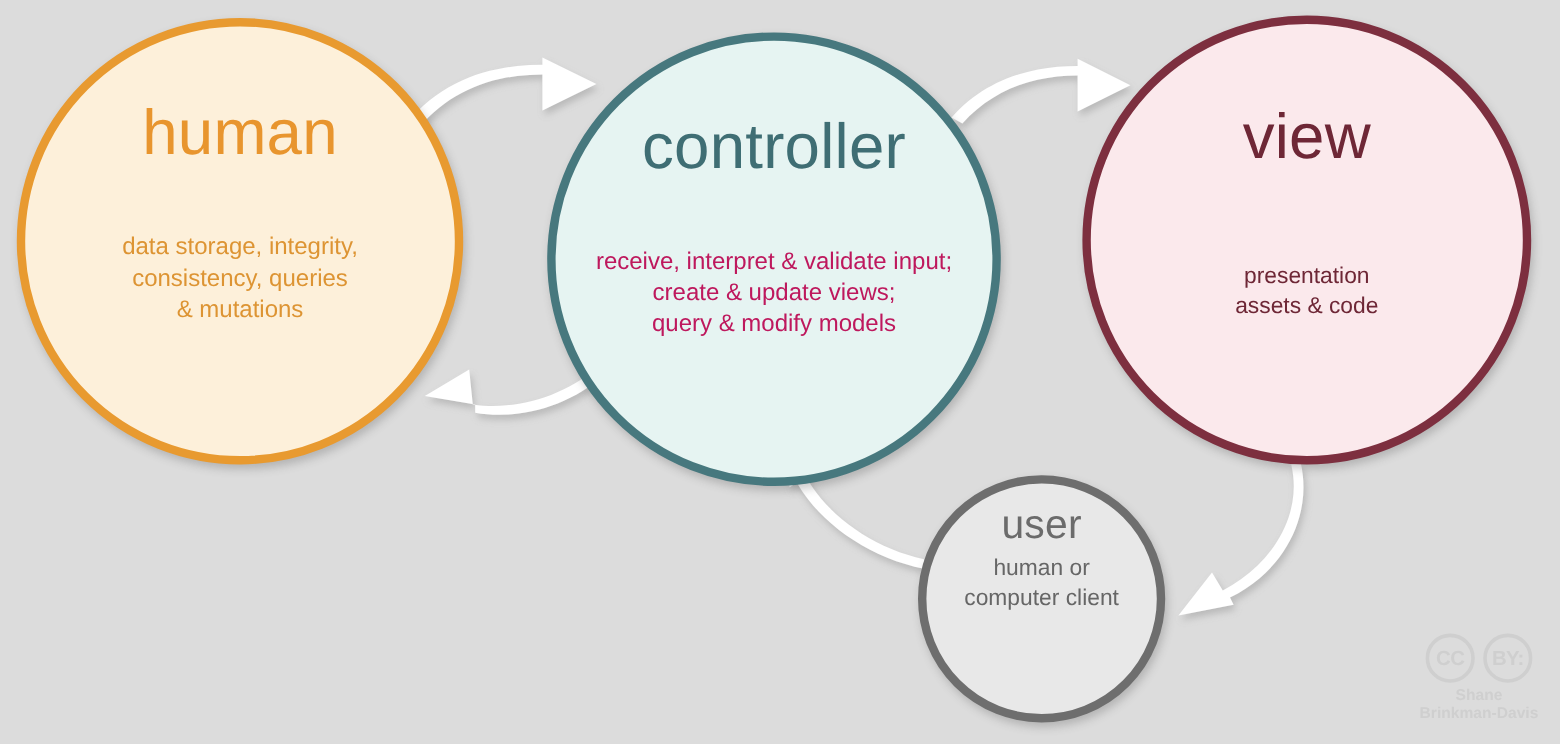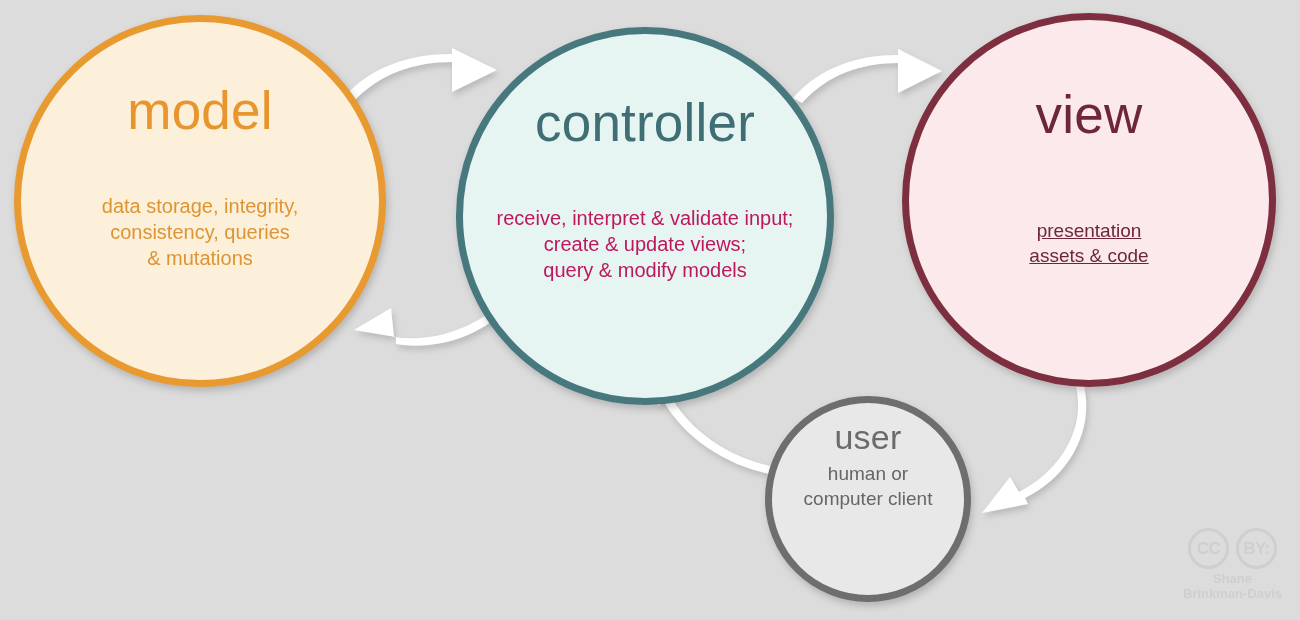--- a/index.html
+++ b/index.html
@@ -92,21 +92,20 @@
   }
   #node-view .title {
     margin-top: 68px;
     font-size: 53px;
     color: #6e2736;
   }
   #node-view .desc {
     margin-top: 78px;
     font-size: 19px;
     color: #6e2736;
-    text-decoration: underline;
   }
 
   
   #node-user {
     left: 765px; top: 396px;
     width: 206px; height: 206px;
     background: #e8e8e8;
     border: 7px solid #6e6e6e;
   }
   #node-user .title {
@@ -184,21 +183,21 @@
 
       <path d="M 1084,386 C 1094,430 1070,476 1025,498 L 1028,504 L 982,513 L 1010,477
                L 1019,492 C 1060,471 1086,429 1076,387 Z"></path>
 
       <path d="M 770,474 C 725,465 684,437 664,402 L 658,406 L 654,359 L 690,388
                L 672,398 C 690,430 728,457 770,466 Z"></path>
     </g>
   </svg>
 
   <div class="node" id="node-model">
-    <div class="title">model</div>
+    <div class="title">human</div>
     <div class="desc">data storage, integrity,
 consistency, queries
 &amp; mutations</div>
   </div>
 
   <div class="node" id="node-controller">
     <div class="title">controller</div>
     <div class="desc">receive, interpret &amp; validate input;
 create &amp; update views;
 query &amp; modify models</div>

